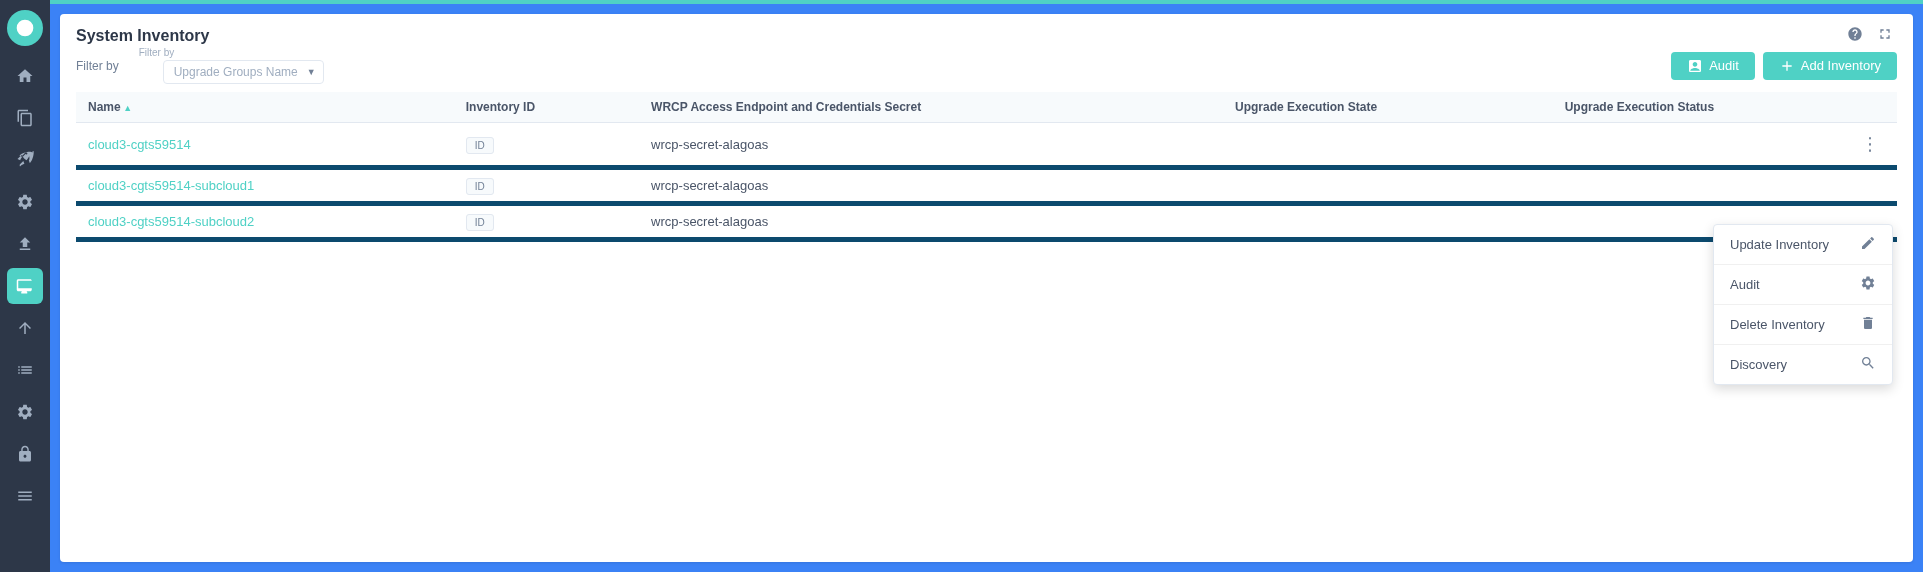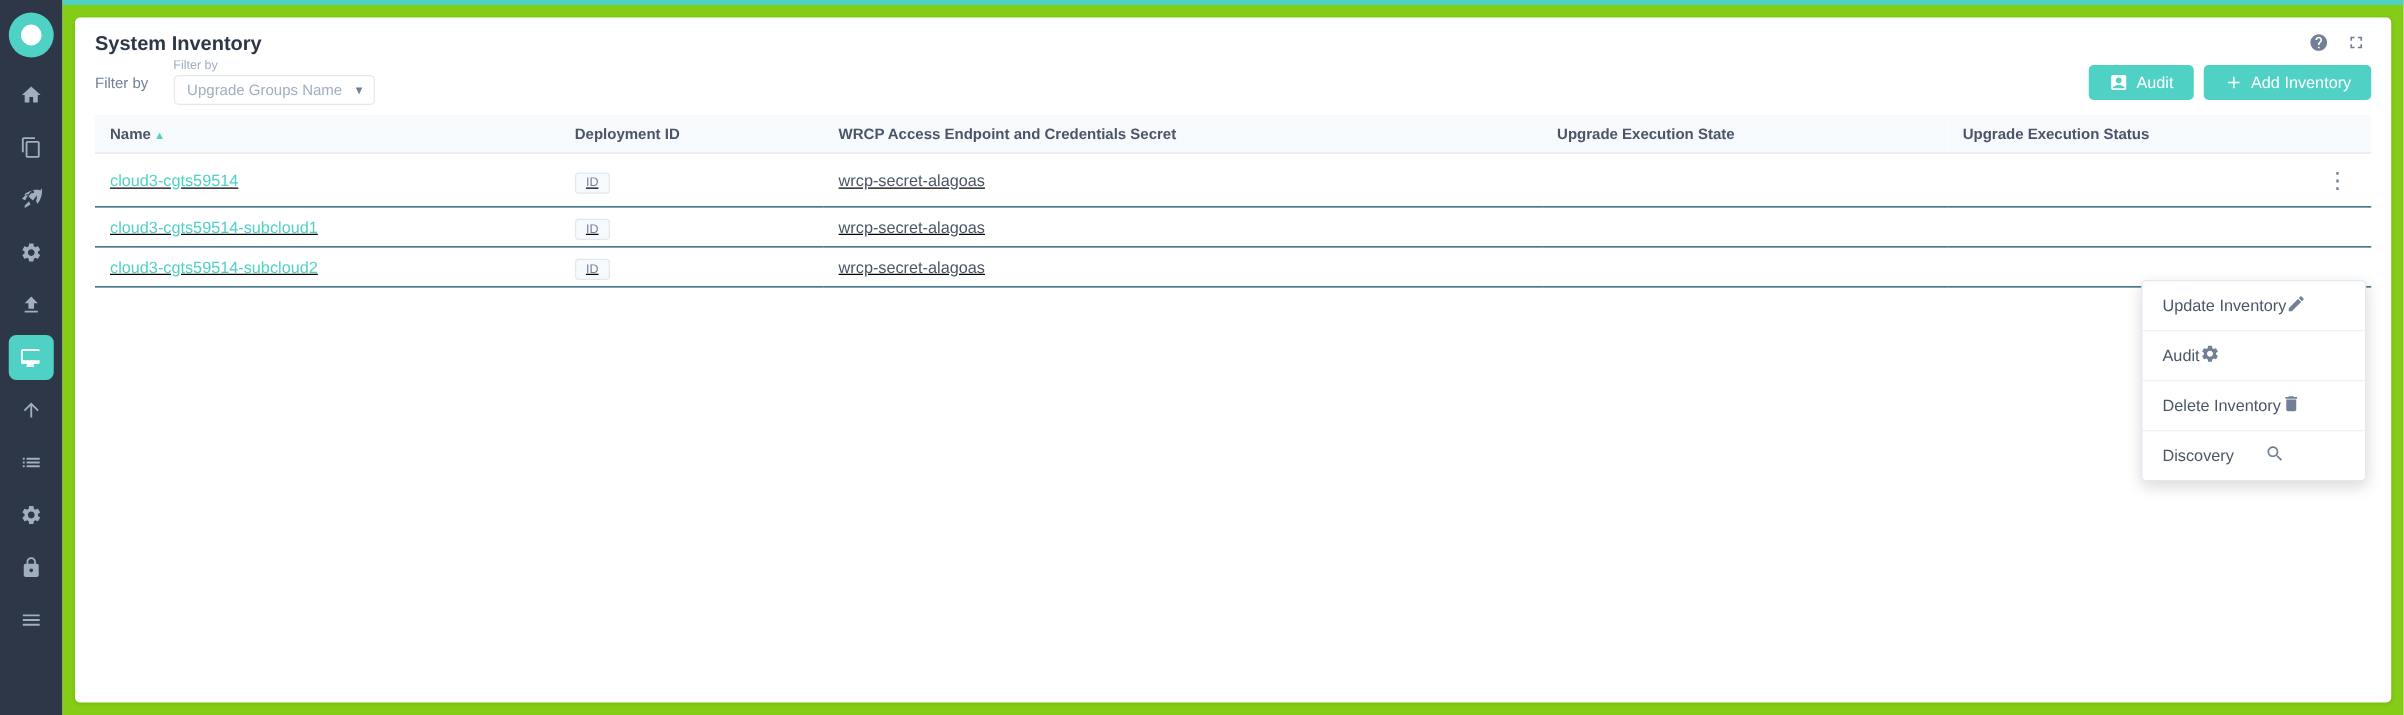--- a/index.html
+++ b/index.html
@@ -29,21 +29,21 @@
       display: flex; align-items: center; justify-content: center;
       border-radius: 6px;
       cursor: pointer;
       color: #a0aec0;
     }
     .sidebar-item.active { background: #4fd1c5; color: white; }
 
     
     .main {
       flex: 1;
-      background: #84cc16;
+      background: #3b82f6;
       display: flex;
       flex-direction: column;
       overflow: hidden;
     }
 
     
     .top-bar {
       height: 4px;
       background: #4fd1c5;
     }
@@ -103,20 +103,21 @@
       background: white;
       appearance: none;
       cursor: pointer;
       min-width: 160px;
       position: relative;
     }
 
     .filter-select-wrapper {
       position: relative;
       display: inline-block;
+      margin-left: 24px;
     }
 
     .filter-select-wrapper::after {
       content: '▼';
       font-size: 9px;
       color: #718096;
       position: absolute;
       right: 8px;
       top: 50%;
       transform: translateY(-50%);
@@ -187,22 +188,21 @@
       cursor: pointer;
     }
 
     thead th.sortable::after {
       content: ' ▲';
       font-size: 9px;
       color: #4fd1c5;
     }
 
     tbody tr {
-      border-bottom: 1px solid #0c4a6e;
-      text-decoration: underline;
+      border-bottom: 5px solid #0c4a6e;
     }
 
     tbody td {
       padding: 8px 12px;
       color: #4a5568;
       vertical-align: middle;
     }
 
     .link-cell {
       color: #4fd1c5;
@@ -239,20 +239,21 @@
       border: 1px solid #e2e8f0;
       border-radius: 4px;
       box-shadow: 0 4px 12px rgba(0,0,0,0.15);
       z-index: 1000;
       min-width: 180px;
     }
 
     .context-menu-item {
       display: flex;
       align-items: center;
+      justify-content: space-between;
       padding: 10px 16px;
       cursor: pointer;
       font-size: 13px;
       color: #4a5568;
       border-bottom: 1px solid #f0f0f0;
     }
 
     .context-menu-item:last-child {
       border-bottom: none;
       gap: 25px;
@@ -385,21 +386,21 @@
             <span>Add Inventory</span>
           </button>
         </div>
       </div>
 
       <div class="table-container">
         <table>
           <thead>
             <tr>
               <th class="sortable">Name</th>
-              <th>Deployment ID</th>
+              <th>Inventory ID</th>
               <th>WRCP Access Endpoint and Credentials Secret</th>
               <th>Upgrade Execution State</th>
               <th>Upgrade Execution Status</th>
             </tr>
           </thead>
           <tbody>
 
             <tr>
               <td>
                 <a class="link-cell">cloud3-cgts59514</a>

